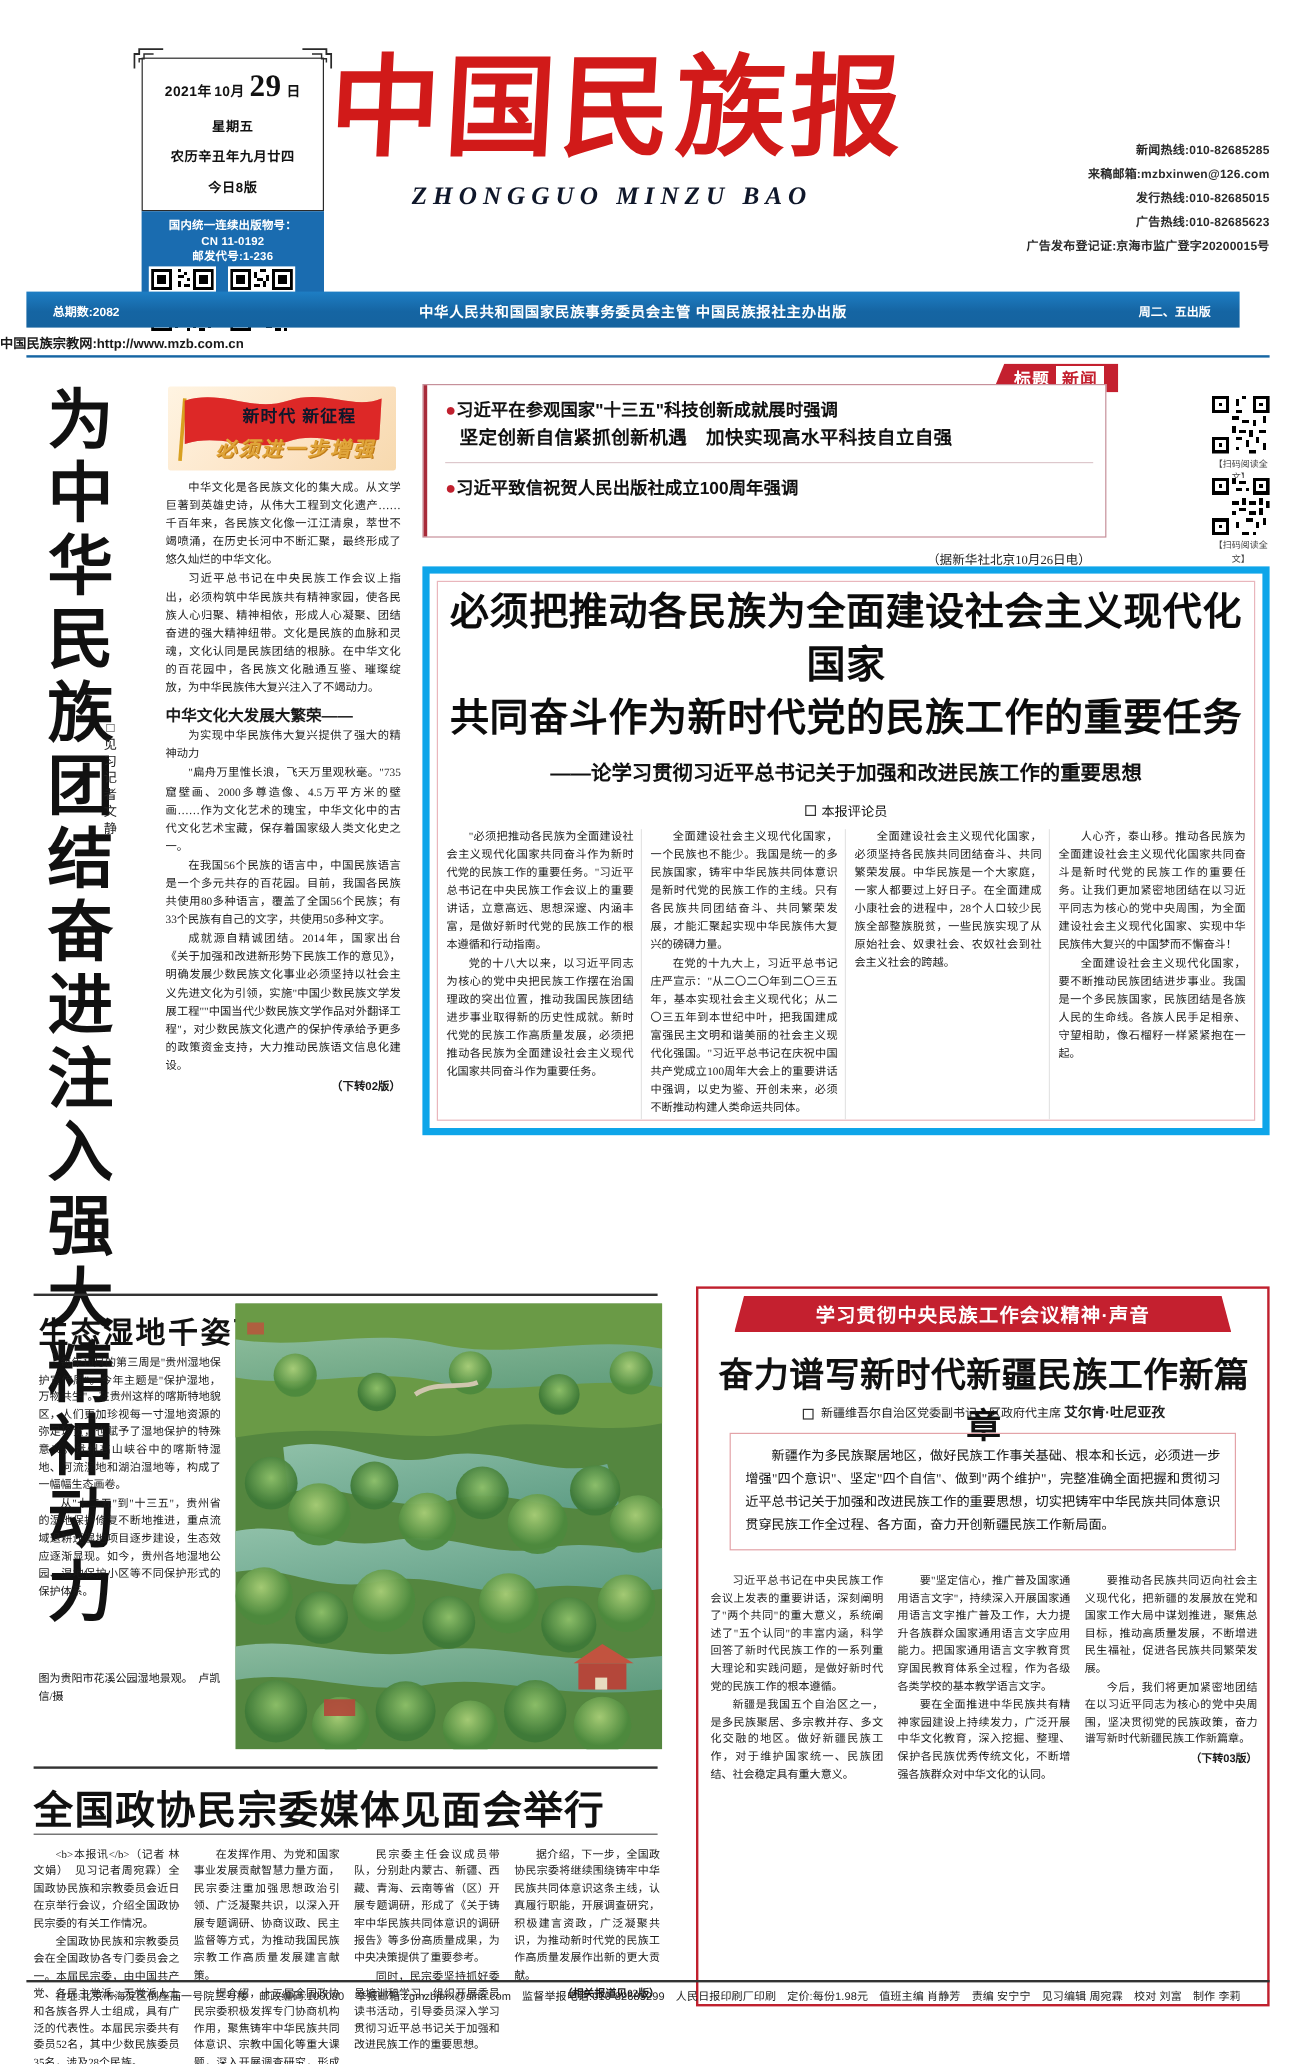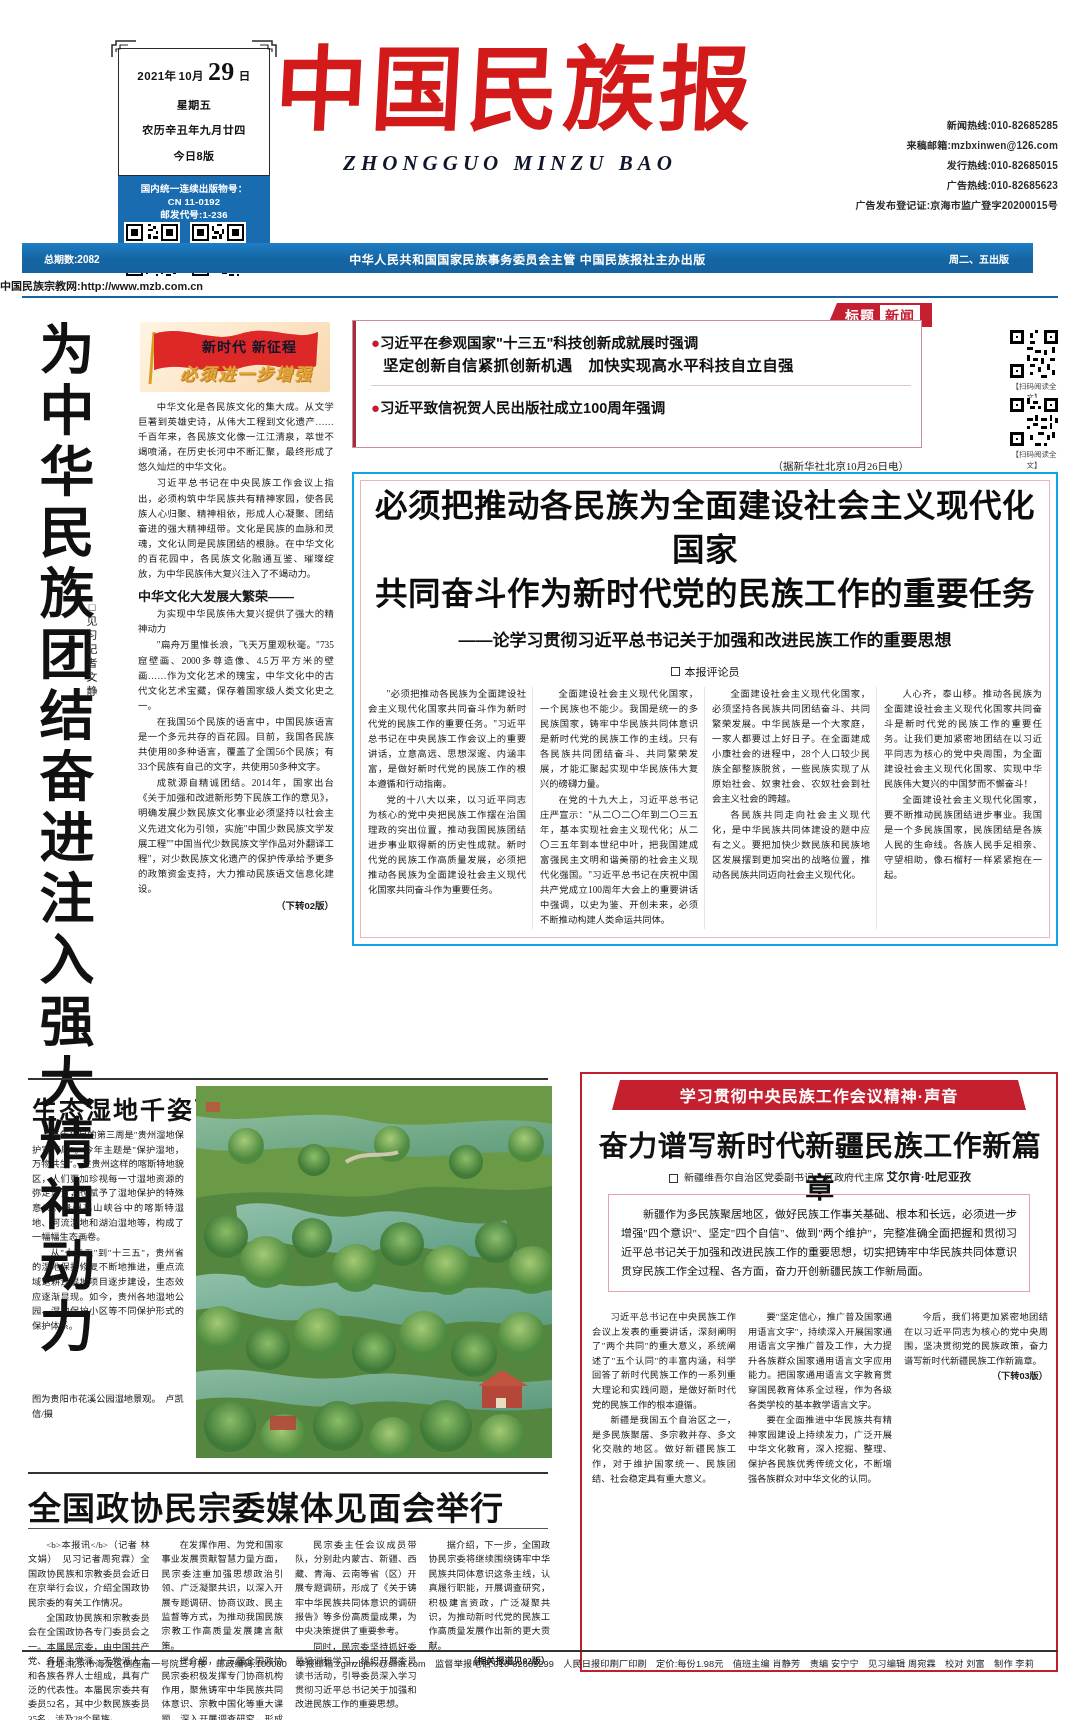--- a/index.html
+++ b/index.html
@@ -133,21 +133,21 @@
   }
   .tagbadge .w { background:#fff; color:#c4202f; padding: 0 5px; margin-left: 5px; }
 
   .qr-side { position: absolute; right: 22px; width: 48px; text-align: center; }
   .qr-side svg { display: block; }
   .qr-side .cap { font-size: 7.5px; color: #444; margin-top: 2px; font-family: "Liberation Sans", sans-serif;}
 
   
   .mainbox {
     position: absolute; left: 352px; top: 472px; width: 706px; height: 474px;
-    border: 2px solid #0ea5e9; background: #fff; padding: 10px 14px 8px;
+    border: 6px solid #0ea5e9; background: #fff; padding: 10px 14px 8px;
   }
   .mainbox .inner-rule { position:absolute; left:6px; top:6px; right:6px; bottom:6px; border:1px solid #e9b6bc; pointer-events:none;}
   .mh1 { font-family: "Liberation Sans", "DejaVu Sans", sans-serif; font-weight: bold;
     font-size: 32.5px; line-height: 44px; text-align: center; letter-spacing: .5px; color: #0c0c0c; }
   .mh-sub { text-align: center; font-size: 17px; font-weight: bold; margin-top: 10px; color: #111;
     font-family: "Liberation Sans", sans-serif; }
   .mh-tag { text-align: center; font-size: 11px; margin: 12px 0 8px; color: #111;
     font-family: "Liberation Sans", sans-serif; }
   .mh-tag .bx { display:inline-block; width:9px; height:9px; border:1px solid #333; margin-right:5px; }
   .main-cols {
@@ -491,21 +491,20 @@
       <div>
         <p>"必须把推动各民族为全面建设社会主义现代化国家共同奋斗作为新时代党的民族工作的重要任务。"习近平总书记在中央民族工作会议上的重要讲话，立意高远、思想深邃、内涵丰富，是做好新时代党的民族工作的根本遵循和行动指南。</p>
         <p>党的十八大以来，以习近平同志为核心的党中央把民族工作摆在治国理政的突出位置，推动我国民族团结进步事业取得新的历史性成就。新时代党的民族工作高质量发展，必须把推动各民族为全面建设社会主义现代化国家共同奋斗作为重要任务。</p>
       </div>
       <div>
         <p>全面建设社会主义现代化国家，一个民族也不能少。我国是统一的多民族国家，铸牢中华民族共同体意识是新时代党的民族工作的主线。只有各民族共同团结奋斗、共同繁荣发展，才能汇聚起实现中华民族伟大复兴的磅礴力量。</p>
         <p>在党的十九大上，习近平总书记庄严宣示："从二〇二〇年到二〇三五年，基本实现社会主义现代化；从二〇三五年到本世纪中叶，把我国建成富强民主文明和谐美丽的社会主义现代化强国。"习近平总书记在庆祝中国共产党成立100周年大会上的重要讲话中强调，以史为鉴、开创未来，必须不断推动构建人类命运共同体。</p>
       </div>
       <div>
         <p>全面建设社会主义现代化国家，必须坚持各民族共同团结奋斗、共同繁荣发展。中华民族是一个大家庭，一家人都要过上好日子。在全面建成小康社会的进程中，28个人口较少民族全部整族脱贫，一些民族实现了从原始社会、奴隶社会、农奴社会到社会主义社会的跨越。</p>
-        <p>各民族共同走向社会主义现代化，是中华民族共同体建设的题中应有之义。要把加快少数民族和民族地区发展摆到更加突出的战略位置，推动各民族共同迈向社会主义现代化。</p>
       </div>
       <div>
         <p>人心齐，泰山移。推动各民族为全面建设社会主义现代化国家共同奋斗是新时代党的民族工作的重要任务。让我们更加紧密地团结在以习近平同志为核心的党中央周围，为全面建设社会主义现代化国家、实现中华民族伟大复兴的中国梦而不懈奋斗！</p>
         <p>全面建设社会主义现代化国家，要不断推动民族团结进步事业。我国是一个多民族国家，民族团结是各族人民的生命线。各族人民手足相亲、守望相助，像石榴籽一样紧紧抱在一起。</p>
       </div>
     </div>
   </div>
 
   <div class="wet-rule"></div>
   <div class="wet-title">生态湿地千姿百态</div>
@@ -609,20 +608,21 @@
   <div class="xj-cols">
     <div>
       <p>习近平总书记在中央民族工作会议上发表的重要讲话，深刻阐明了"两个共同"的重大意义，系统阐述了"五个认同"的丰富内涵，科学回答了新时代民族工作的一系列重大理论和实践问题，是做好新时代党的民族工作的根本遵循。</p>
       <p>新疆是我国五个自治区之一，是多民族聚居、多宗教并存、多文化交融的地区。做好新疆民族工作，对于维护国家统一、民族团结、社会稳定具有重大意义。</p>
     </div>
     <div>
       <p>要"坚定信心，推广普及国家通用语言文字"，持续深入开展国家通用语言文字推广普及工作，大力提升各族群众国家通用语言文字应用能力。把国家通用语言文字教育贯穿国民教育体系全过程，作为各级各类学校的基本教学语言文字。</p>
       <p>要在全面推进中华民族共有精神家园建设上持续发力，广泛开展中华文化教育，深入挖掘、整理、保护各民族优秀传统文化，不断增强各族群众对中华文化的认同。</p>
     </div>
     <div>
+      <p>要推动各民族共同迈向社会主义现代化，把新疆的发展放在党和国家工作大局中谋划推进，聚焦总目标，推动高质量发展，不断增进民生福祉，促进各民族共同繁荣发展。</p>
       <p>今后，我们将更加紧密地团结在以习近平同志为核心的党中央周围，坚决贯彻党的民族政策，奋力谱写新时代新疆民族工作新篇章。</p>
       <span class="jump2">（下转03版）</span>
     </div>
   </div>
 
   <div class="footer-rule"></div>
   <div class="footer">社址:北京市海淀区倒座庙一号院三号楼　邮政编码:100080　举报邮箱:zgmzbjbrx@sina.com　监督举报电话:010-82685299　人民日报印刷厂印刷　定价:每份1.98元　值班主编 肖静芳　责编 安宁宁　见习编辑 周宛霖　校对 刘富　制作 李莉</div>
 
 </div>
 

